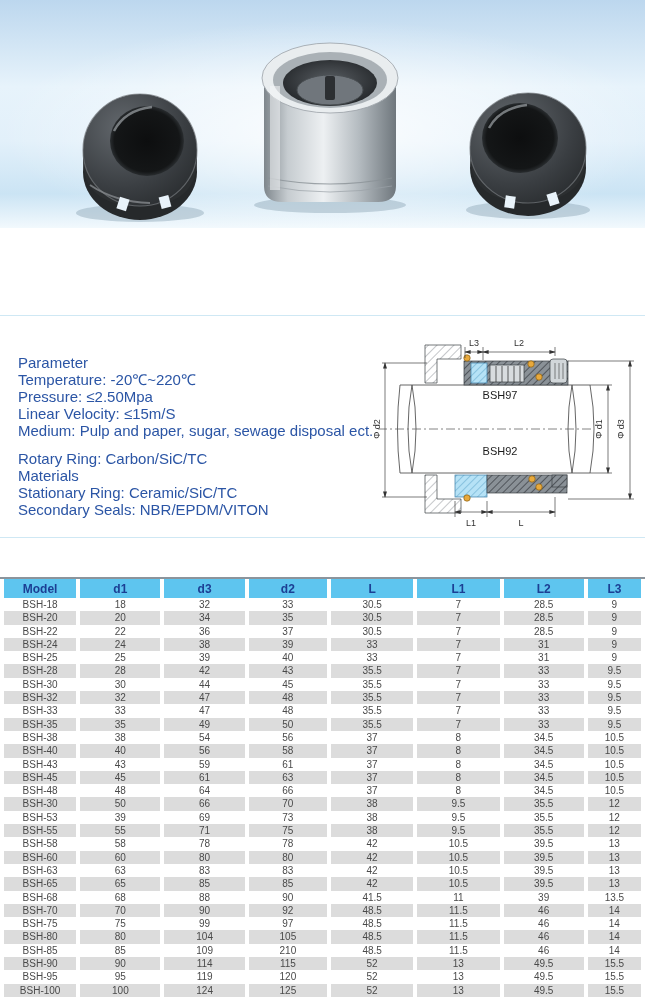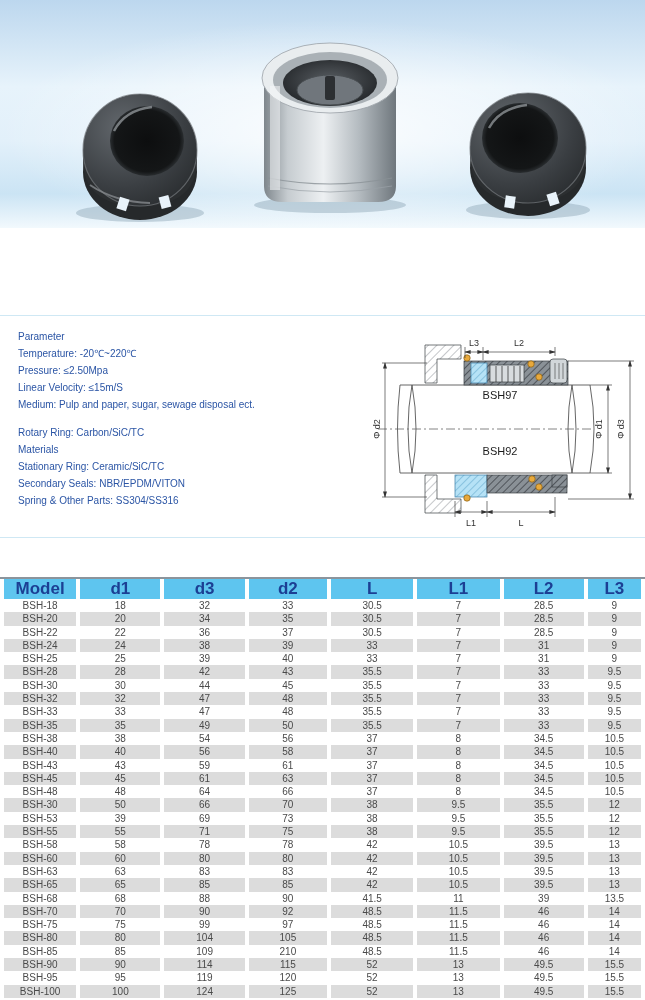--- a/index.html
+++ b/index.html
@@ -8,30 +8,30 @@
 
   
   .photo{position:absolute;left:0;top:0;width:645px;height:228px;}
 
   
   .sep{position:absolute;left:0;width:645px;height:0;border-top:1px solid #cfe8f4;}
   .sep1{top:315px;}
   .sep2{top:537px;}
 
   
-  .specs{position:absolute;left:18px;top:328px;color:var(--spec-blue,#2b55a5);font-size:10px;line-height:17px;}
+  .specs{position:absolute;left:18px;top:354px;color:var(--spec-blue,#2b55a5);font-size:15px;line-height:17px;}
   .spec-gap{height:11px;}
 
   
   .diagram{position:absolute;left:372px;top:333px;width:273px;height:196px;}
   .diagram svg text{font-family:"Liberation Sans",sans-serif;}
 
   
   table.dim{position:absolute;left:0;top:577px;width:645px;border-collapse:separate;border-spacing:4px 0;table-layout:fixed;border-top:2px solid #8b949c;}
-  table.dim th{background:var(--header-bg,#5ec5ef);color:var(--header-fg,#1c3f94);font-size:17px;font-weight:bold;height:19px;padding:0;text-align:center;}
+  table.dim th{background:var(--header-bg,#5ec5ef);color:var(--header-fg,#1c3f94);font-size:12px;font-weight:bold;height:19px;padding:0;text-align:center;}
   table.dim td{font-size:10px;color:#4a4a4a;height:13.3px;line-height:13.3px;padding:0;text-align:center;white-space:nowrap;overflow:hidden;}
   table.dim tbody tr:nth-child(even) td{background:var(--stripe,#dcdcdc);}
 </style>
 </head>
 <body>
 
 <div class="page">
 
   <div class="photo">
     <svg width="645" height="228" viewBox="0 0 645 228">
@@ -119,21 +119,20 @@
     <div>Parameter</div>
     <div>Temperature: -20℃~220℃</div>
     <div>Pressure: ≤2.50Mpa</div>
     <div>Linear Velocity: ≤15m/S</div>
     <div>Medium: Pulp and paper, sugar, sewage disposal ect.</div>
     <div class="spec-gap"></div>
     <div>Rotary Ring: Carbon/SiC/TC</div>
     <div>Materials</div>
     <div>Stationary Ring: Ceramic/SiC/TC</div>
     <div>Secondary Seals: NBR/EPDM/VITON</div>
-    <div>Spring &amp; Other Parts: SS304/SS316</div>
   </div>
 
   <div class="diagram">
     <svg width="273" height="196" viewBox="0 0 273 196">
       <defs>
         <pattern id="hatchD" width="5" height="5" patternTransform="rotate(45)" patternUnits="userSpaceOnUse">
           <rect width="5" height="5" fill="#8a9197"></rect>
           <line x1="0" y1="0" x2="0" y2="5" stroke="#41464b" stroke-width="1.6"></line>
         </pattern>
         <pattern id="hatchL" width="6" height="6" patternTransform="rotate(45)" patternUnits="userSpaceOnUse">

